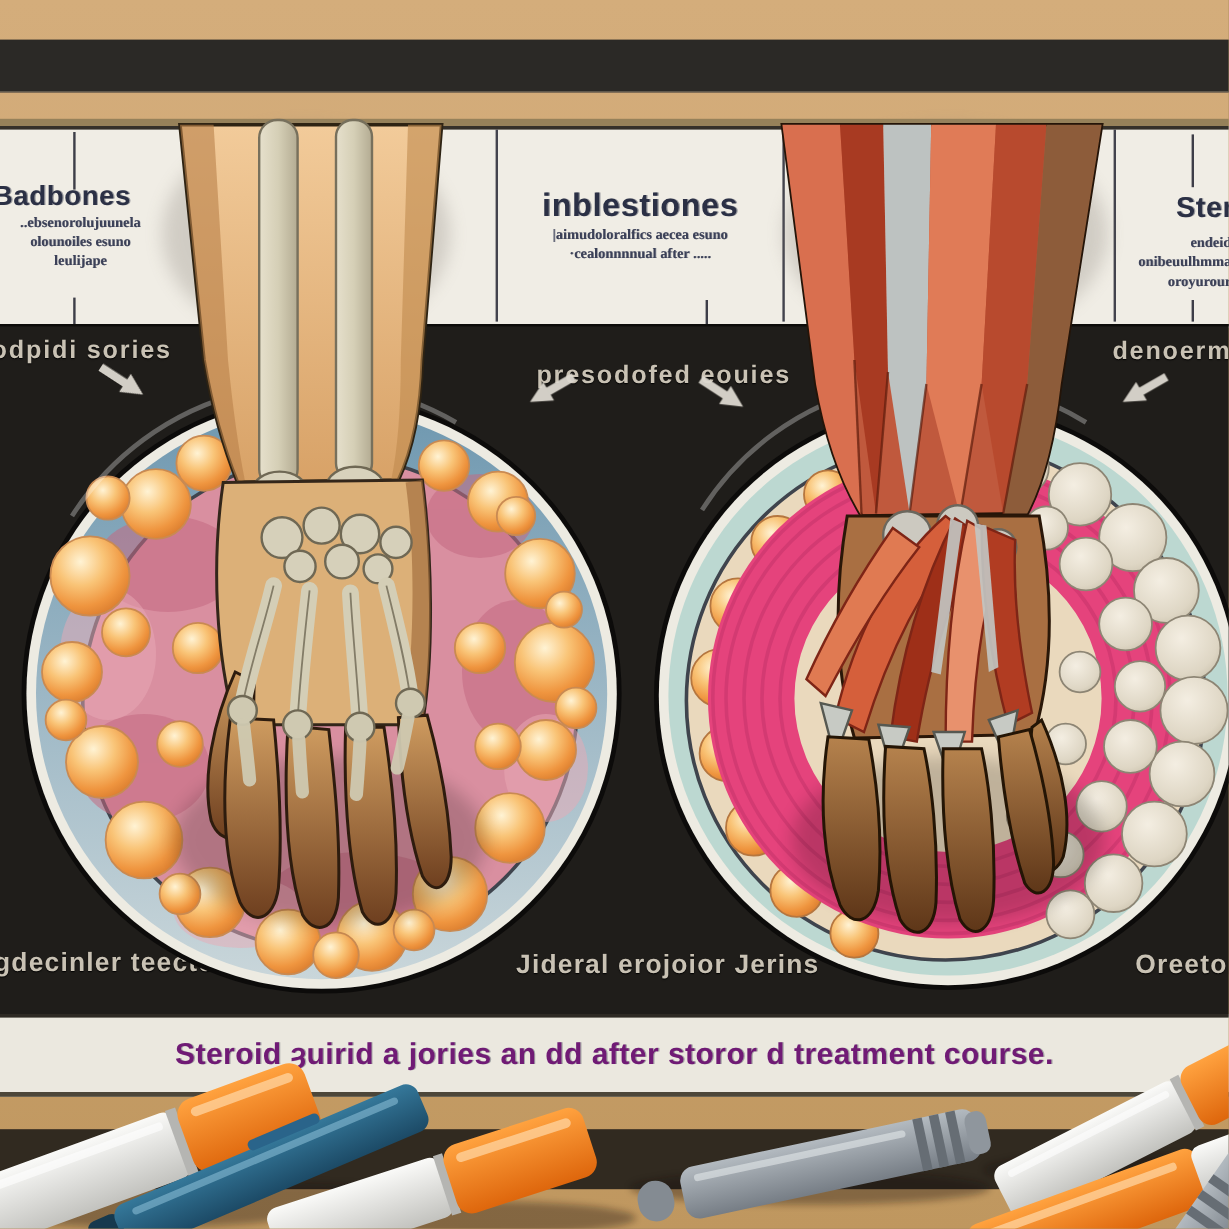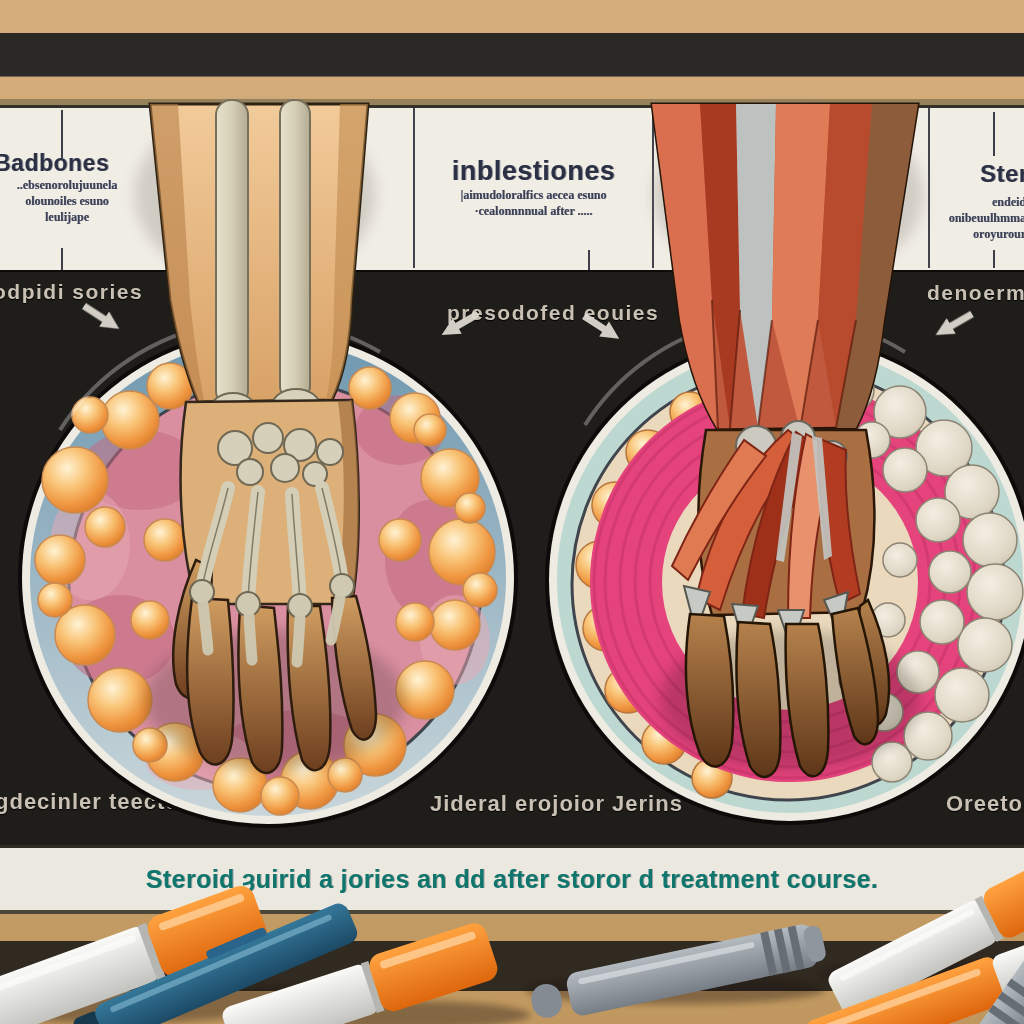--- a/index.html
+++ b/index.html
@@ -8,21 +8,21 @@
   .abs{position:absolute;}
   
   #desk{inset:0;background:linear-gradient(#d4ad7b 0%,#cda470 55%,#bf975f 100%);}
   #band-top{left:0;top:33px;width:1024px;height:43px;background:#2b2926;border-bottom:1px solid #6e6557;}
   #poster-edge{left:0;top:99px;width:1024px;height:6px;background:#96815a;}
   #label-band{left:0;top:105px;width:1024px;height:165px;background:#f0ede5;border-top:3px solid #34302a;}
   #black-area{left:0;top:270px;width:1024px;height:575px;background:#1f1d1a;border-top:2px solid #0d0c0a;}
   #caption-band{left:0;top:845px;width:1024px;height:62px;background:#ebe8df;
                 border-top:3px solid #2e2a24;border-bottom:4px solid #4c4639;
                 display:flex;align-items:center;justify-content:center;}
-  #caption-band span{font-weight:700;font-size:25px;color:#0f766e;letter-spacing:.4px;
+  #caption-band span{font-weight:700;font-size:25px;color:#701a75;letter-spacing:.4px;
                      text-shadow:1px 0 0 rgba(35,40,56,.35);}
   #desk-shadow-band{left:0;top:941px;width:1024px;height:50px;background:#26211b;opacity:.93;}
   
   .tick{position:absolute;width:2px;background:#3e3e48;}
   .box{position:absolute;top:108px;height:160px;color:#2b3045;}
   .box-title{font-weight:700;letter-spacing:.5px;text-shadow:1px 0 0 rgba(43,48,69,.45);}
   .box-line{font-family:"Liberation Serif",serif;font-weight:700;font-size:12px;
             line-height:16px;color:#3c4158;text-shadow:.5px 0 0 rgba(60,65,88,.5);}
   #box-left{left:-6px;width:146px;text-align:center;}
   #box-left .box-title{margin-top:42px;font-size:23px;text-align:left;}

